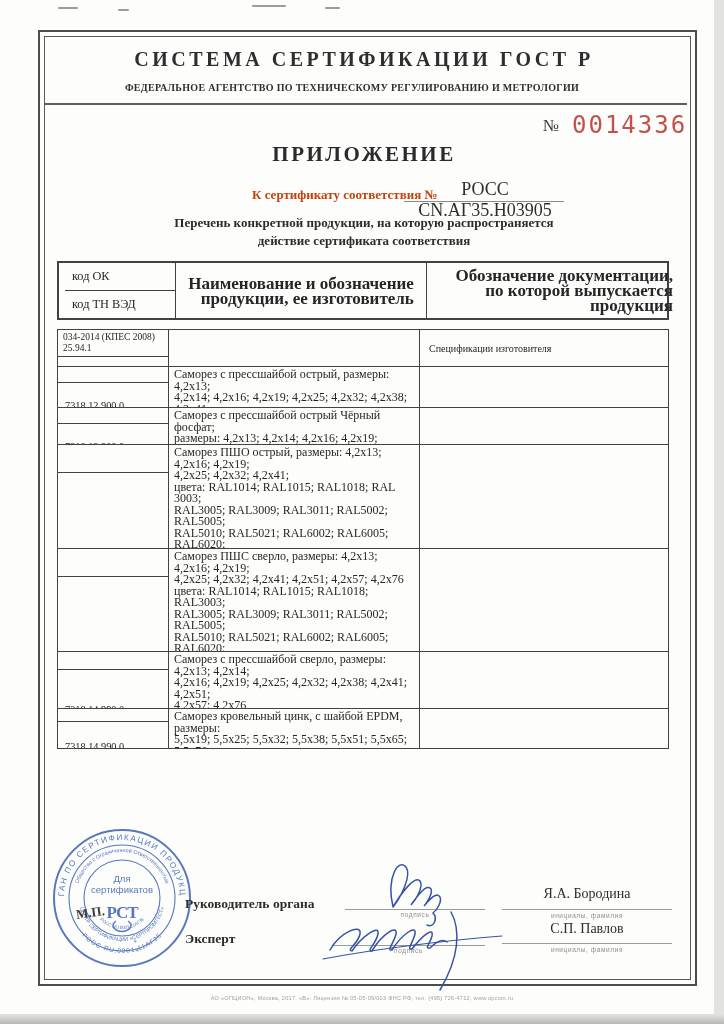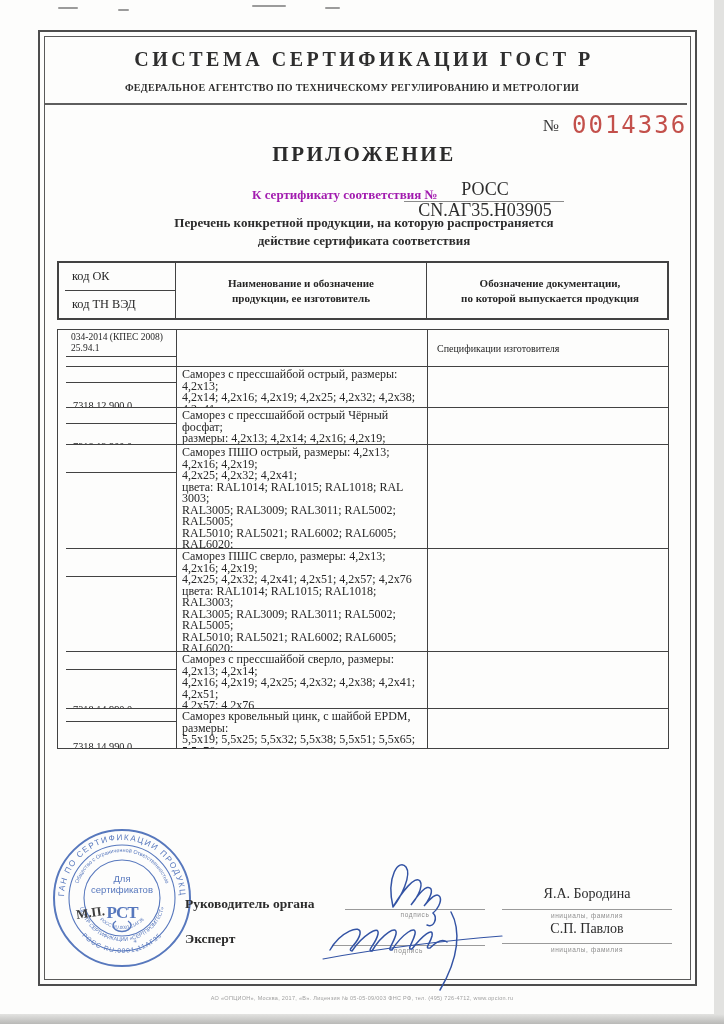--- a/index.html
+++ b/index.html
@@ -22,40 +22,40 @@
           font-size:10px;font-weight:bold;letter-spacing:.3px;color:#2e2e2e;}
   .head-divider{position:absolute;left:45px;top:103px;width:642px;height:2px;background:#5e5e5e;}
 
   .num-label{position:absolute;left:543px;top:116px;font-size:17px;color:#3a3a3a;}
   .num-value{position:absolute;left:572px;top:111px;font-family:"DejaVu Sans Mono", monospace;
              font-size:24px;letter-spacing:2px;color:#c3504b;}
 
   .doc-title{position:absolute;left:44px;top:142px;width:640px;text-align:center;
              font-size:21px;font-weight:bold;letter-spacing:2.5px;color:#2b2b2b;}
 
-  .cert-label{position:absolute;left:252px;top:187px;font-size:13px;font-weight:bold;color:#a21caf;}
+  .cert-label{position:absolute;left:252px;top:187px;font-size:13px;font-weight:bold;color:#c2410c;}
   .cert-number{position:absolute;left:404px;top:179px;width:162px;text-align:center;
                font-size:18px;color:#2e2e2e;}
   .cert-underline{position:absolute;left:404px;top:201px;width:160px;border-top:1px solid #8a8a8a;}
 
   .subtitle{position:absolute;left:44px;top:214px;width:640px;text-align:center;
             font-size:13px;font-weight:bold;line-height:18px;color:#2c2c2c;white-space:pre-line;}
 
   
   .thead{position:absolute;left:57px;top:261px;width:612px;height:59px;border:2px solid #424242;
          display:grid;grid-template-columns:111px 251px 246px;box-sizing:border-box;padding-left:6px;}
   .thead .hc1{border-right:1px solid #424242;display:flex;flex-direction:column;}
   .thead .hc1 .sub{flex:1;display:flex;align-items:center;padding-left:7px;font-size:12.3px;box-sizing:border-box;}
   .thead .hc1 .sub.top{border-bottom:1px solid #424242;}
   .thead .hc2{border-right:1px solid #424242;}
-  .thead .hc2,.thead .hc3{display:flex;align-items:center;justify-content:center;text-align:center;
-         font-size:11px;font-weight:bold;line-height:15px;white-space:pre-line;}
-
-  
-  .tbody{position:absolute;left:57px;top:329px;width:612px;border:1.5px solid #424242;box-sizing:border-box;padding-left:8px;}
+  .thead .hc2,.thead .hc3{display:flex;align-items:center;justify-content:center;text-align:right;
+         font-size:17px;font-weight:bold;line-height:15px;white-space:pre-line;}
+
+  
+  .tbody{position:absolute;left:57px;top:329px;width:612px;border:1.5px solid #424242;box-sizing:border-box;}
   .trow{display:grid;grid-template-columns:111px 251px 246px;border-bottom:1px solid #424242;
         box-sizing:border-box;overflow:hidden;}
   .trow:last-child{border-bottom:none;}
   .c1{border-right:1px solid #424242;display:flex;flex-direction:column;box-sizing:border-box;}
   .c1t{border-bottom:1px solid #424242;font-size:9.5px;line-height:11px;padding:2px 4px 0 5px;
        white-space:pre-line;box-sizing:border-box;}
   .c1b{flex:1;display:flex;align-items:center;padding-left:7px;font-size:10.3px;}
   .c2{border-right:1px solid #424242;font-size:12px;line-height:11.5px;padding:2px 5px;
       white-space:pre-line;box-sizing:border-box;}
   .c3{font-size:10px;display:flex;align-items:center;padding-left:9px;box-sizing:border-box;}

